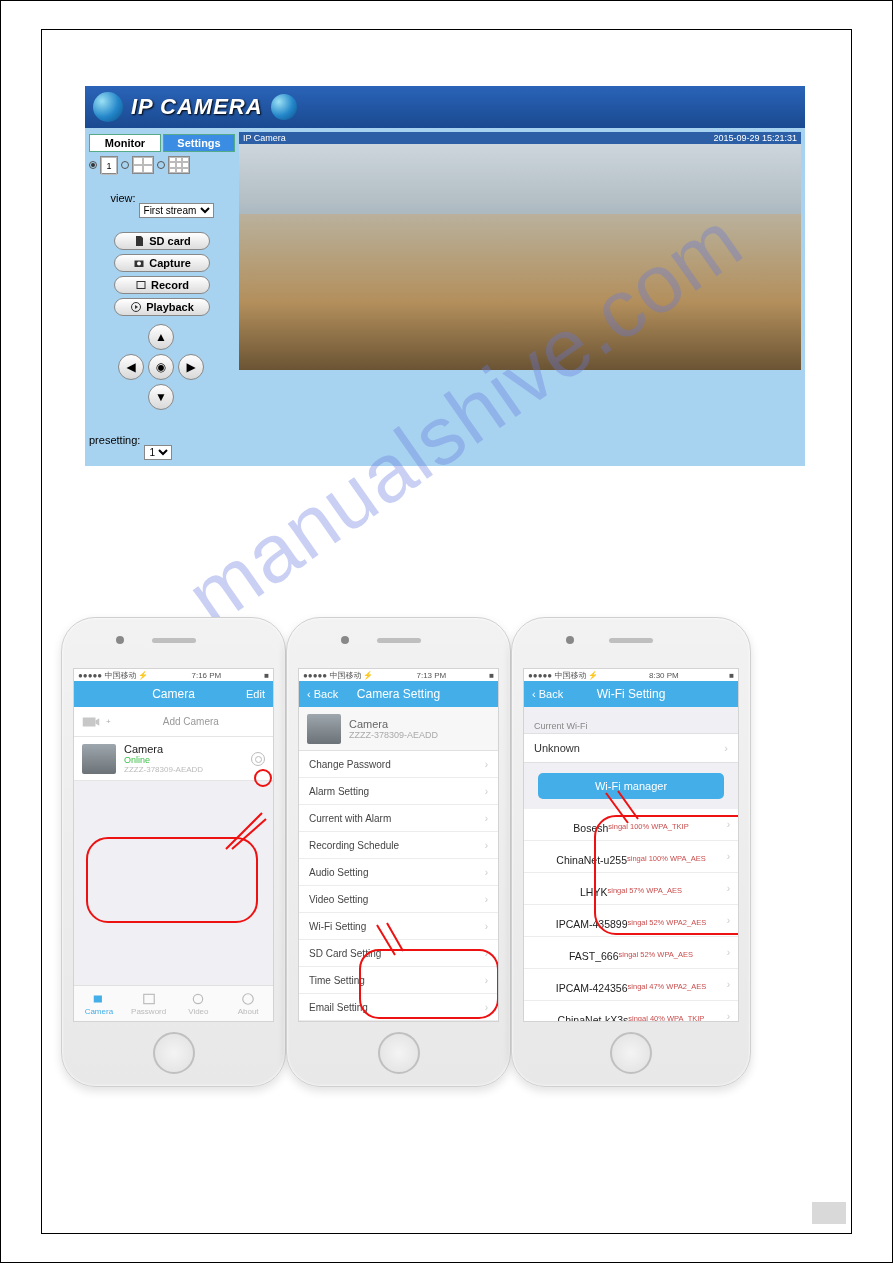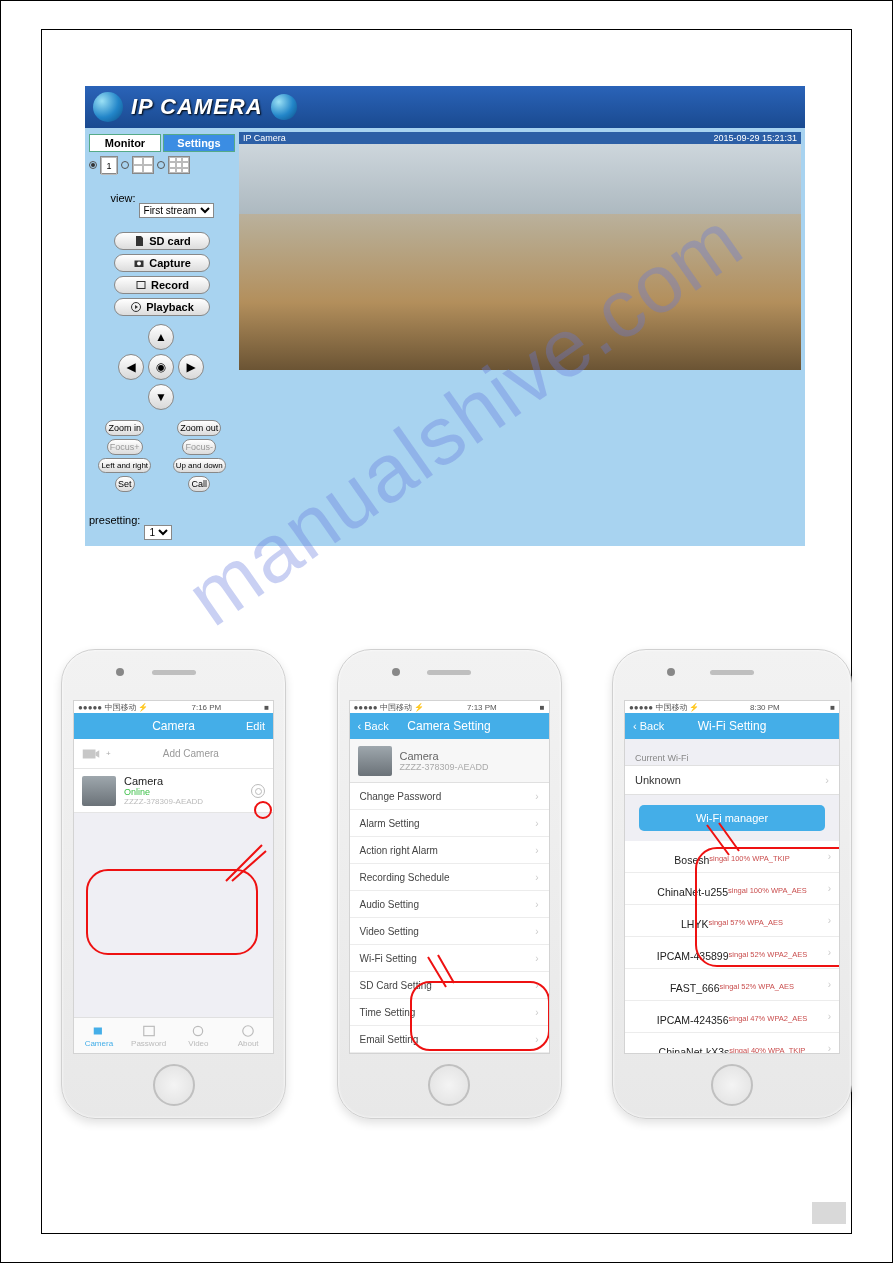--- a/index.html
+++ b/index.html
@@ -45,21 +45,21 @@
   .video-feed::before { content:""; position:absolute; top:0; left:0; right:0; height:70px; background: linear-gradient(#cdd6dc,#adb9c0); }
   .video-bar { background: #111; height: 14px; display: flex; align-items: center; justify-content: space-between; padding: 0 4px; font-size: 8px; }
   .video-bar .left { color: #28c33c; }
   .video-bar .right { display: flex; gap: 6px; color: #9ab; }
   .video-bar .right span { width: 10px; height: 10px; border: 1px solid #567; border-radius: 2px; }
 
   
   .watermark { position: absolute; top: 380px; left: 140px; width: 620px; font-size: 82px; color: rgba(100,120,220,0.35); font-weight: 400; transform: rotate(-35deg); transform-origin: center; pointer-events: none; letter-spacing: 1px; font-family: Arial; }
 
   
-  .phones { position: absolute; top: 648px; left: 60px; right: 40px; display: flex; justify-content: space-between; }
+  .phones { position: absolute; top: 616px; left: 60px; right: 40px; display: flex; justify-content: flex-start; }
   .phone { width: 225px; height: 470px; background: linear-gradient(#f2f2f2,#e8e8e8); border-radius: 34px; border: 1px solid #d0d0d0; position: relative; box-shadow: 0 4px 10px rgba(0,0,0,.12), inset 0 0 3px #fff; }
   .phone::before { content: ""; position: absolute; top: 20px; left: 50%; width: 44px; height: 5px; background: #bfbfbf; border-radius: 3px; transform: translateX(-50%); }
   .phone .cam { position: absolute; top: 18px; left: 54px; width: 8px; height: 8px; border-radius: 50%; background: #888; }
   .phone .home { position: absolute; bottom: 12px; left: 50%; transform: translateX(-50%); width: 42px; height: 42px; border: 2px solid #c0c0c0; border-radius: 50%; background: radial-gradient(#f4f4f4,#e0e0e0); }
   .screen { position: absolute; top: 50px; left: 11px; right: 11px; bottom: 64px; background: #fff; border: 1px solid #d3d3d3; overflow: hidden; font-size: 10px; }
   .statusbar { height: 12px; background: #fff; font-size: 8px; display: flex; justify-content: space-between; align-items: center; padding: 0 4px; color: #555; }
   .navbar { height: 26px; background: #44aee8; color: #fff; display: flex; align-items: center; justify-content: space-between; padding: 0 8px; font-size: 12px; }
   .navbar .center { flex: 1; text-align: center; font-weight: 500; }
   .navbar .side { width: 40px; font-size: 11px; }
   .screen-body { position: absolute; top: 38px; left: 0; right: 0; bottom: 0; overflow: hidden; background: #efeff4; }
@@ -183,30 +183,20 @@
           <div class="blank"></div>
             <div class="ptz-btn">▲</div>
             <div class="blank"></div>
           <div class="ptz-btn">◀</div>
             <div class="ptz-btn">◉</div>
             <div class="ptz-btn">▶</div>
           <div class="blank"></div>
             <div class="ptz-btn">▼</div>
             <div class="blank"></div>
         </div>
-        <div class="ctrl-grid">
-          <div class="pill">Zoom in</div>
-          <div class="pill">Zoom out</div>
-          <div class="pill muted">Focus+</div>
-          <div class="pill muted">Focus-</div>
-          <div class="pill" style="font-size:8px">Left and right</div>
-          <div class="pill" style="font-size:8px">Up and down</div>
-          <div class="pill">Set</div>
-          <div class="pill">Call</div>
-        </div>
         <div class="preset-row">
           <span>presetting:</span>
           <select><option>1</option></select>
         </div>
       </div>
       <div class="ipcam-main">
         <div class="video-title">
           <span>IP Camera</span>
           <span>2015-09-29 15:21:31</span>
         </div>
@@ -311,21 +301,21 @@
           <div class="settings-list">
             <div class="row">
                 <span>Change Password</span>
                 <span class="chev">›</span>
               </div>
             <div class="row">
                 <span>Alarm Setting</span>
                 <span class="chev">›</span>
               </div>
             <div class="row">
-                <span>Action right Alarm</span>
+                <span>Current with Alarm</span>
                 <span class="chev">›</span>
               </div>
             <div class="row">
                 <span>Recording Schedule</span>
                 <span class="chev">›</span>
               </div>
             <div class="row">
                 <span>Audio Setting</span>
                 <span class="chev">›</span>
               </div>

